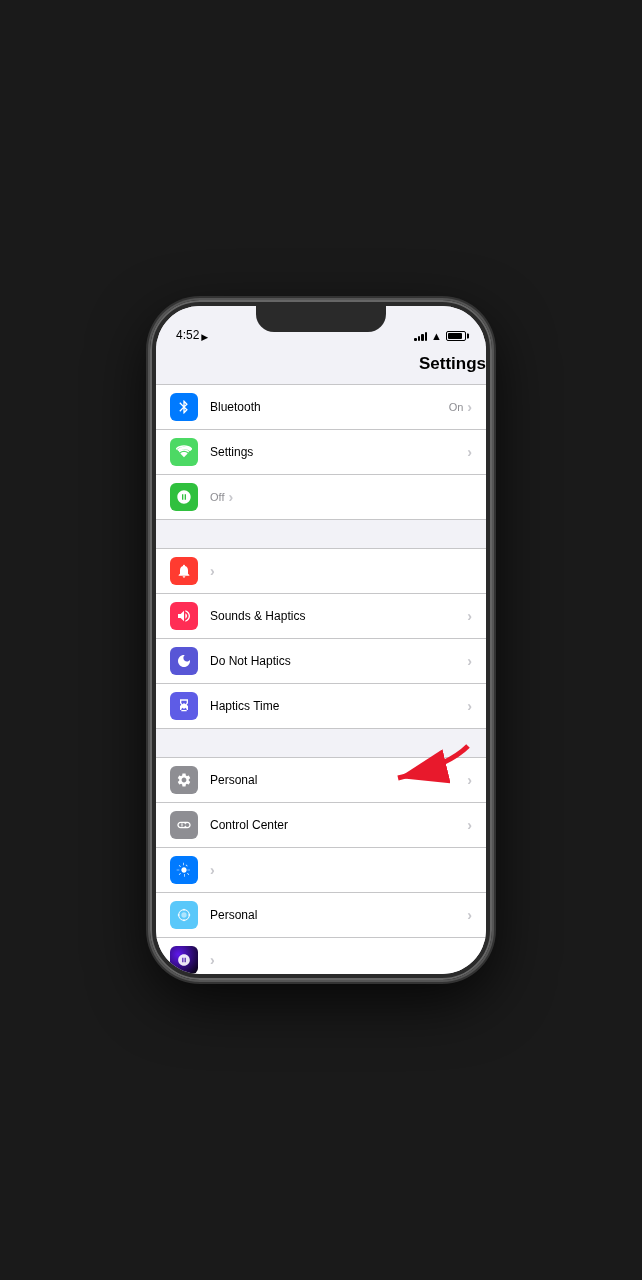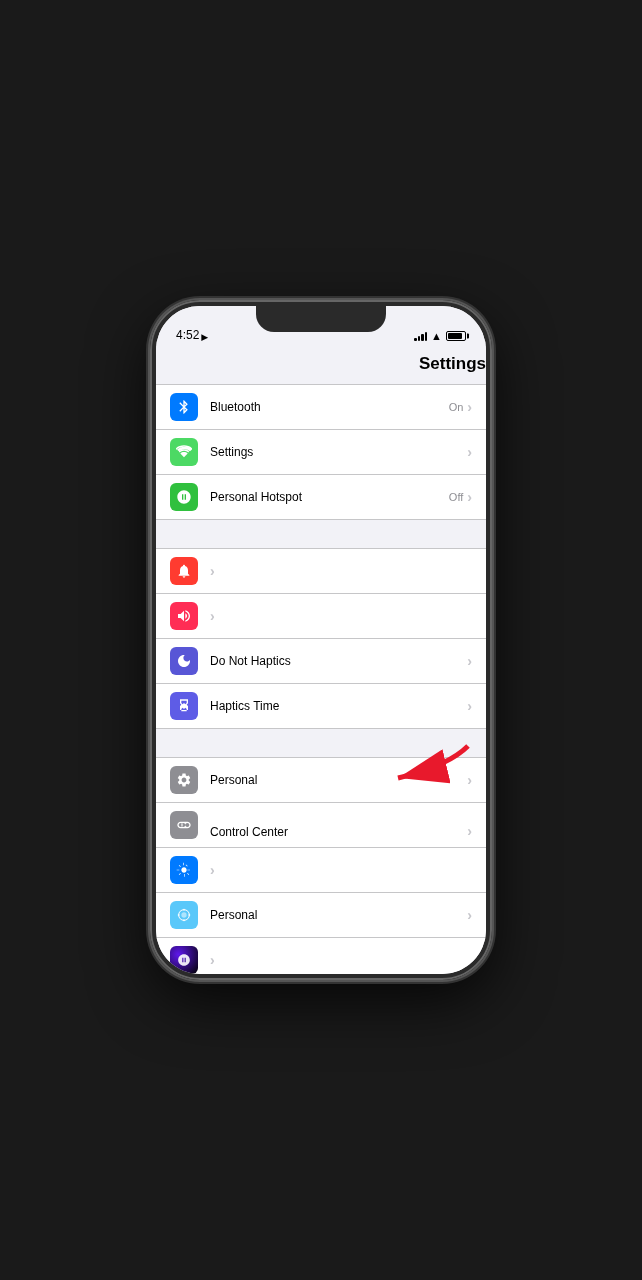--- a/index.html
+++ b/index.html
@@ -281,21 +281,20 @@
           <span class="row-value"></span>
           <span class="chevron">›</span>
         </div>
 
         <div class="settings-row">
           <div class="row-icon icon-green-hotspot">
             <svg width="16" height="16" viewBox="0 0 24 24" fill="white">
               <path d="M12 2C6.48 2 2 6.48 2 12s4.48 10 10 10 10-4.48 10-10S17.52 2 12 2zm-1 14H9V8h2v8zm4 0h-2V8h2v8z"></path>
             </svg>
           </div>
-          <span class="row-label">Personal Hotspot</span>
           <span class="row-value">Off</span>
           <span class="chevron">›</span>
         </div>
 
       </div>
 
       <div class="group-spacer"></div>
 
       <div class="settings-group">
 
@@ -307,20 +306,21 @@
           </div>
           <span class="chevron">›</span>
         </div>
 
         <div class="settings-row">
           <div class="row-icon icon-pink">
             <svg width="16" height="16" viewBox="0 0 24 24" fill="white">
               <path d="M3 9v6h4l5 5V4L7 9H3zm13.5 3c0-1.77-1.02-3.29-2.5-4.03v8.05c1.48-.73 2.5-2.25 2.5-4.02zM14 3.23v2.06c2.89.86 5 3.54 5 6.71s-2.11 5.85-5 6.71v2.06c4.01-.91 7-4.49 7-8.77s-2.99-7.86-7-8.77z"></path>
             </svg>
           </div>
+          <span class="row-label">Sounds &amp; Haptics</span>
           <span class="chevron">›</span>
         </div>
 
         <div class="settings-row">
           <div class="row-icon icon-purple">
             <svg width="16" height="16" viewBox="0 0 24 24" fill="white">
               <path d="M12 3c-4.97 0-9 4.03-9 9s4.03 9 9 9 9-4.03 9-9c0-.46-.04-.92-.1-1.36-.98 1.37-2.58 2.26-4.4 2.26-2.98 0-5.4-2.42-5.4-5.4 0-1.81.89-3.42 2.26-4.4-.44-.06-.9-.1-1.36-.1z"></path>
             </svg>
           </div>
           <span class="row-label">Do Not Haptics</span>
@@ -346,21 +346,21 @@
         <div class="settings-row">
           <div class="row-icon icon-gray">
             <svg width="16" height="16" viewBox="0 0 24 24" fill="white">
               <path d="M19.14,12.94c0.04-0.3,0.06-0.61,0.06-0.94c0-0.32-0.02-0.64-0.07-0.94l2.03-1.58c0.18-0.14,0.23-0.41,0.12-0.61 l-1.92-3.32c-0.12-0.22-0.37-0.29-0.59-0.22l-2.39,0.96c-0.5-0.38-1.03-0.7-1.62-0.94L14.4,2.81c-0.04-0.24-0.24-0.41-0.48-0.41 h-3.84c-0.24,0-0.43,0.17-0.47,0.41L9.25,5.35C8.66,5.59,8.12,5.92,7.63,6.29L5.24,5.33c-0.22-0.08-0.47,0-0.59,0.22L2.74,8.87 C2.62,9.08,2.66,9.34,2.86,9.48l2.03,1.58C4.84,11.36,4.8,11.69,4.8,12s0.02,0.64,0.07,0.94l-2.03,1.58 c-0.18,0.14-0.23,0.41-0.12,0.61l1.92,3.32c0.12,0.22,0.37,0.29,0.59,0.22l2.39-0.96c0.5,0.38,1.03,0.7,1.62,0.94l0.36,2.54 c0.05,0.24,0.24,0.41,0.48,0.41h3.84c0.24,0,0.44-0.17,0.47-0.41l0.36-2.54c0.59-0.24,1.13-0.56,1.62-0.94l2.39,0.96 c0.22,0.08,0.47,0,0.59-0.22l1.92-3.32c0.12-0.22,0.07-0.47-0.12-0.61L19.14,12.94z M12,15.6c-1.98,0-3.6-1.62-3.6-3.6 s1.62-3.6,3.6-3.6s3.6,1.62,3.6,3.6S13.98,15.6,12,15.6z"></path>
             </svg>
           </div>
           <span class="row-label">Personal</span>
           <span class="chevron">›</span>
         </div>
 
-        <div class="settings-row" style="background:#fff;align-items:flex-end;">
+        <div class="settings-row" style="background:#fff;">
           <div class="row-icon icon-gray">
             <svg width="16" height="16" viewBox="0 0 24 24" fill="white">
               <path d="M17 7H7c-2.76 0-5 2.24-5 5s2.24 5 5 5h10c2.76 0 5-2.24 5-5s-2.24-5-5-5zM7 15c-1.66 0-3-1.34-3-3s1.34-3 3-3 3 1.34 3 3-1.34 3-3 3zm10 0c-1.66 0-3-1.34-3-3s1.34-3 3-3 3 1.34 3 3-1.34 3-3 3zm-3-3c0 1.66-1.34 3-3 3s-3-1.34-3-3 1.34-3 3-3 3 1.34 3 3z"></path>
             </svg>
           </div>
           <span class="row-label">Control Center</span>
           <span class="chevron">›</span>
         </div>
 
         <div class="settings-row">

